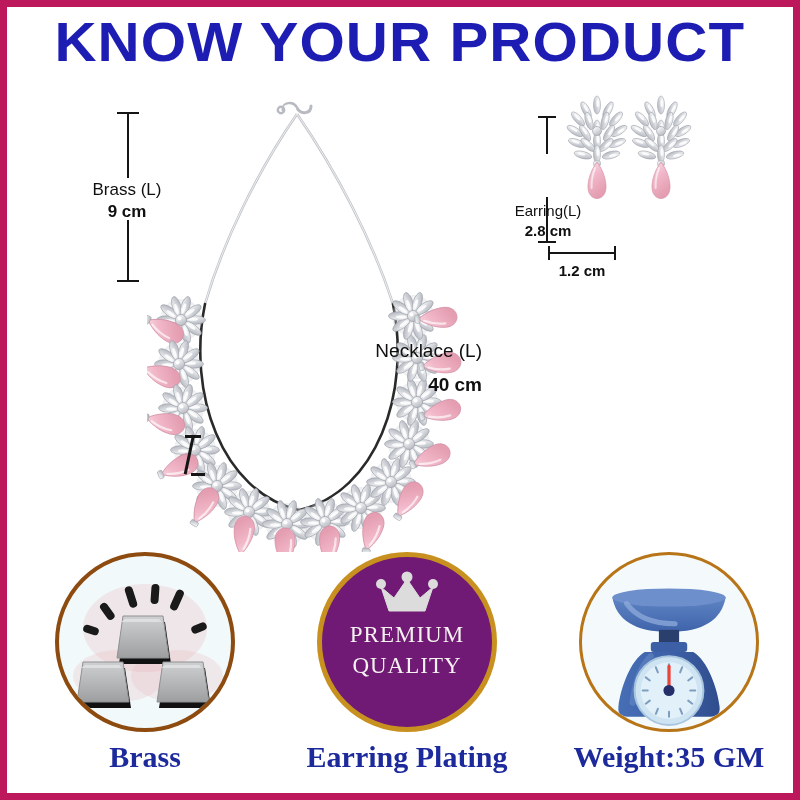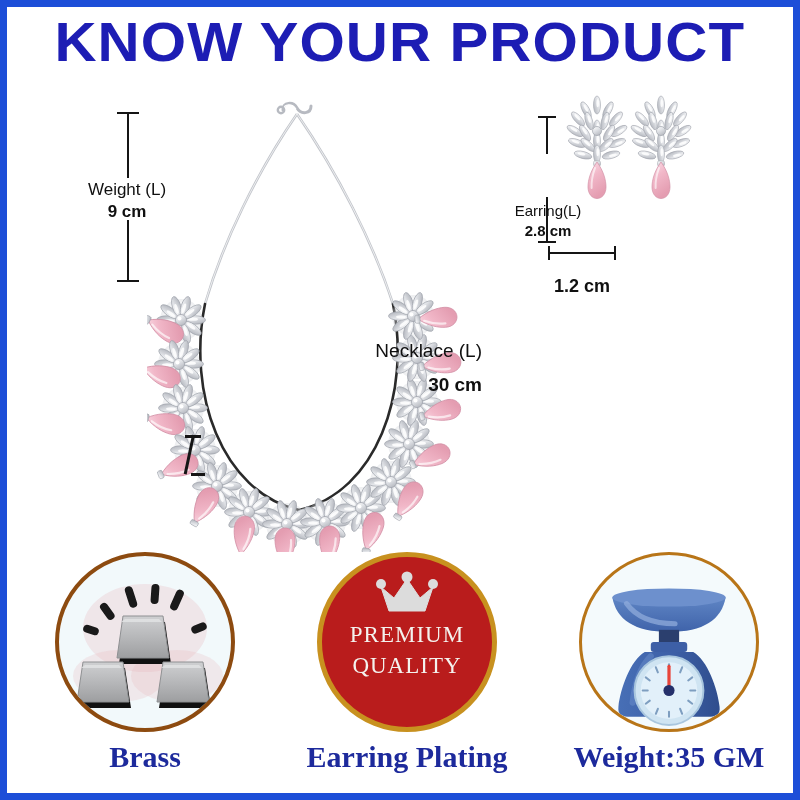--- a/index.html
+++ b/index.html
@@ -6,21 +6,21 @@
     margin: 0;
     padding: 0;
     background: #ffffff;
   }
   #page {
     position: relative;
     width: 800px;
     height: 800px;
     background: #ffffff;
     box-sizing: border-box;
-    border: 7px solid #1d4ed8;
+    border: 7px solid #be185d;
     overflow: hidden;
     font-family: "Liberation Sans", sans-serif;
     padding-left: 36px;
   }
 
   
   .title-bar {
     position: absolute;
     left: 0;
     top: 4px;
@@ -112,21 +112,21 @@
   .circle-brass {
     border: 4px solid #8d4b10;
     background: #f2f9fb;
   }
   .circle-scale {
     border: 3px solid #b87518;
     background: #f4fafc;
   }
   .circle-premium {
     border: 5px solid #c8911f;
-    background: #b91c1c;
+    background: #701a75;
   }
   .badge-caption {
     margin-top: 6px;
     font-family: "Liberation Serif", serif;
     font-weight: bold;
     font-size: 30px;
     line-height: 38px;
     color: #1d2a9c;
     white-space: nowrap;
   }
@@ -154,21 +154,21 @@
   <div class="title-bar">
     <span class="title-text">KNOW YOUR PRODUCT</span>
   </div>
 
   <div>
     <div class="cap-h" style="left:110px; top:105px; width:22px;"></div>
     <div class="vline" style="left:120px; top:105px; height:66px;"></div>
     <div class="vline" style="left:120px; top:213px; height:62px;"></div>
     <div class="cap-h" style="left:110px; top:273px; width:22px;"></div>
     <div class="dim-label" style="left:40px; top:172px; width:160px;">
-      <span class="nm">Weight (L)</span>
+      <span class="nm">Brass (L)</span>
       <span class="vl">9 cm</span>
     </div>
   </div>
 
   <svg style="position:absolute; left:140px; top:85px; width:380px; height:460px;" viewBox="0 0 380 460">
     <defs>
       <linearGradient id="stoneG" x1="0" y1="0" x2="0.4" y2="1">
         <stop offset="0%" stop-color="#fbdfe8"></stop>
         <stop offset="45%" stop-color="#f1b7c8"></stop>
         <stop offset="100%" stop-color="#e49db1"></stop>
@@ -326,21 +326,21 @@
           <use href="#floret"></use>
         </g>
       <g transform="translate(288,226) rotate(266)">
           <use href="#drop"></use>
         </g>
     </g>
   </svg>
 
   <div class="dim-label" style="left:205px; top:330px; width:270px;text-align:right;">
     <span class="nm" style="font-size:19px; line-height:28px;">Necklace (L)</span>
-    <span class="vl" style="font-size:19px; line-height:40px;">30 cm</span>
+    <span class="vl" style="font-size:19px; line-height:40px;">40 cm</span>
   </div>
 
   <div>
     <div class="cap-h" style="left:178px; top:428px; width:16px; height:3px;"></div>
     <div class="vline" style="left:185px; top:428px; height:40px; width:3px; transform:rotate(12deg); transform-origin:top center;"></div>
     <div class="cap-h" style="left:184px; top:466px; width:14px; height:3px;"></div>
   </div>
 
   <svg style="position:absolute; left:550px; top:86px; width:150px; height:160px;" viewBox="0 0 150 160">
     <defs>
@@ -398,21 +398,21 @@
       <span class="nm" style="font-size:15px; line-height:20px;">Earring(L)</span>
       <span class="vl" style="font-size:15px; line-height:20px;">2.8 cm</span>
     </div>
   </div>
 
   <div>
     <div class="cap-v" style="left:541px; top:239px; height:14px;"></div>
     <div class="hline" style="left:541px; top:245px; width:68px;"></div>
     <div class="cap-v" style="left:607px; top:239px; height:14px;"></div>
     <div class="dim-label" style="left:510px; top:253px; width:130px;">
-      <span class="vl" style="font-size:18px; line-height:21px;margin-top:16px;">1.2 cm</span>
+      <span class="vl" style="font-size:15px; line-height:21px;">1.2 cm</span>
     </div>
   </div>
 
   <div class="badges">
 
     <div class="badge">
       <div class="badge-circle circle-brass">
         <svg style="position:absolute; left:0; top:0; width:100%; height:100%;" viewBox="0 0 172 172">
           <defs>
             <linearGradient id="ingotG" x1="0" y1="0" x2="0" y2="1">

